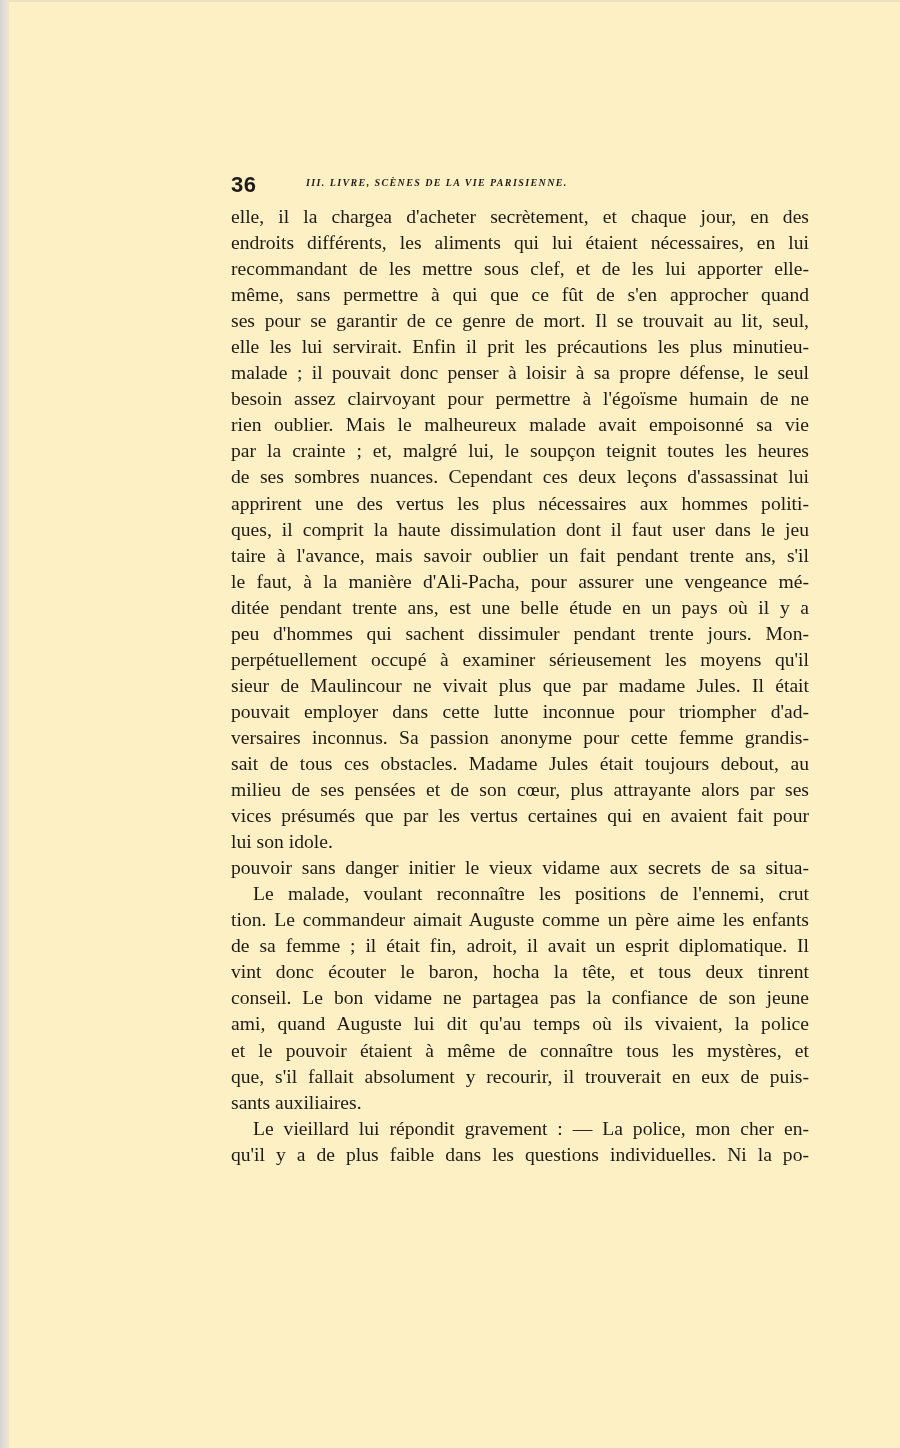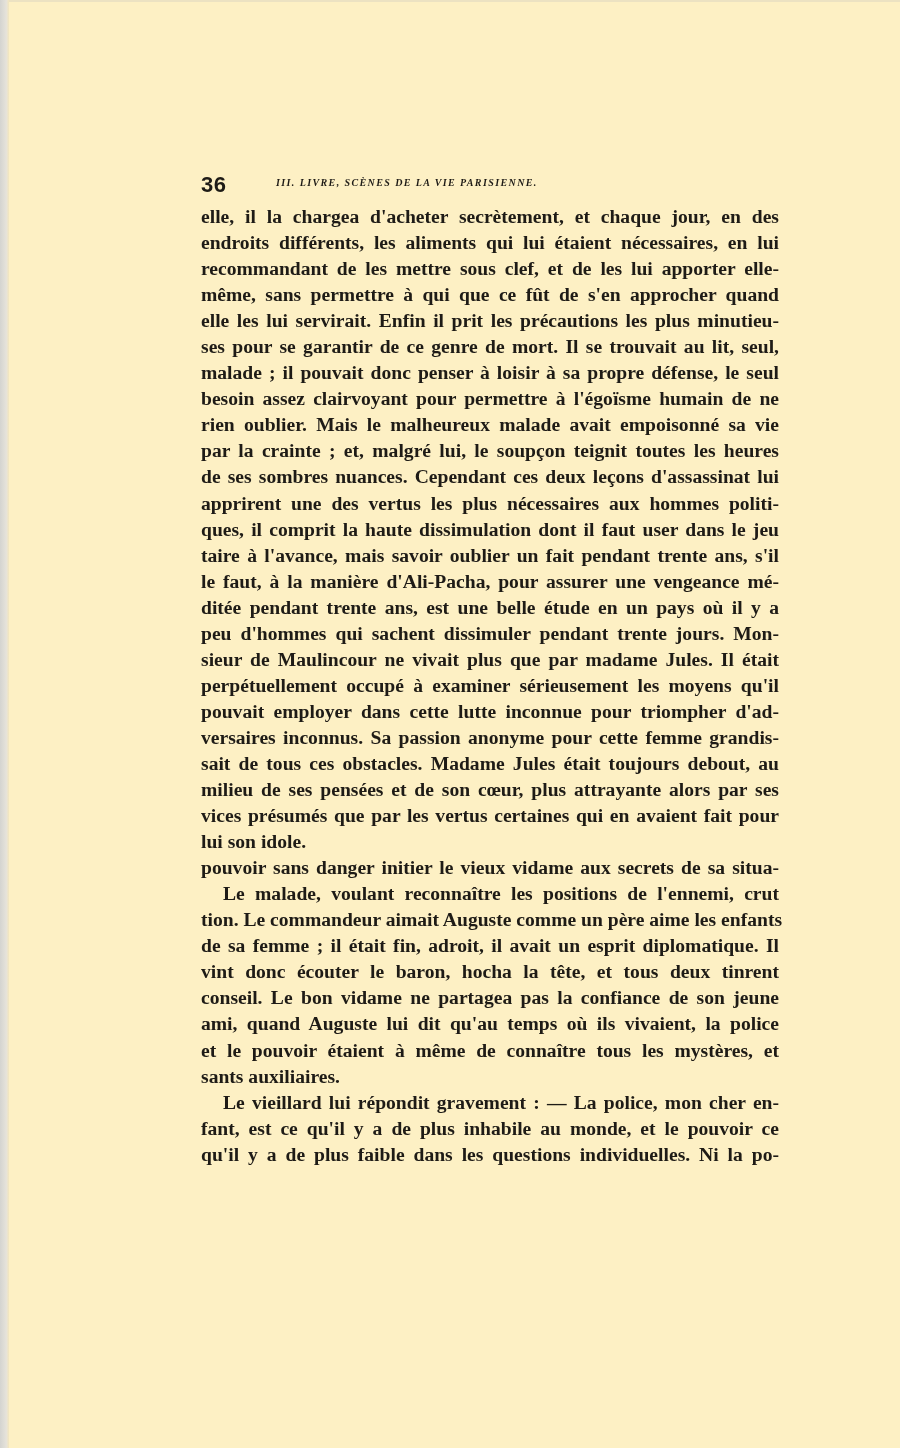--- a/index.html
+++ b/index.html
@@ -22,21 +22,21 @@
       background: linear-gradient(to right, #d4d4d0, #e6e3da 70%, #f3e6bd);
     }
     .top-edge {
       position: absolute;
       left: 9px; top: 0;
       width: 891px; height: 2px;
       background: #ece2c2;
     }
     .page {
       position: absolute;
-      left: 201px;
+      left: 231px;
       top: 172px;
       width: 578px;
     }
     .running-head {
       position: relative;
       height: 28px;
       margin-bottom: 4px;
     }
     .page-number {
       position: absolute;
@@ -62,21 +62,20 @@
       font-size: 19.6px;
       line-height: 26.05px;
     }
     .line {
       display: block;
       white-space: nowrap;
       text-align: justify;
       text-align-last: justify;
       height: 26.05px;
       overflow: visible;
-      font-weight: bold;
     }
     .line.last {
       text-align-last: left;
     }
     .line.indent {
       padding-left: 22px;
     }
   </style>
 </head>
 <body>
@@ -88,52 +87,52 @@
   <div class="running-head">
     <span class="page-number">36</span>
     <span class="head-title">III. LIVRE, SCÈNES DE LA VIE PARISIENNE.</span>
   </div>
   <div class="body-text" id="body-text">
       <div>
         <span class="line">elle, il la chargea d'acheter secrètement, et chaque jour, en des</span>
         <span class="line">endroits différents, les aliments qui lui étaient nécessaires, en lui</span>
         <span class="line">recommandant de les mettre sous clef, et de les lui apporter elle-</span>
         <span class="line">même, sans permettre à qui que ce fût de s'en approcher quand</span>
+        <span class="line">ses pour se garantir de ce genre de mort. Il se trouvait au lit, seul,</span>
         <span class="line">elle les lui servirait. Enfin il prit les précautions les plus minutieu-</span>
-        <span class="line">ses pour se garantir de ce genre de mort. Il se trouvait au lit, seul,</span>
         <span class="line">malade ; il pouvait donc penser à loisir à sa propre défense, le seul</span>
         <span class="line">besoin assez clairvoyant pour permettre à l'égoïsme humain de ne</span>
         <span class="line">rien oublier. Mais le malheureux malade avait empoisonné sa vie</span>
         <span class="line">par la crainte ; et, malgré lui, le soupçon teignit toutes les heures</span>
         <span class="line">de ses sombres nuances. Cependant ces deux leçons d'assassinat lui</span>
         <span class="line">apprirent une des vertus les plus nécessaires aux hommes politi-</span>
         <span class="line">ques, il comprit la haute dissimulation dont il faut user dans le jeu</span>
         <span class="line">taire à l'avance, mais savoir oublier un fait pendant trente ans, s'il</span>
         <span class="line">le faut, à la manière d'Ali-Pacha, pour assurer une vengeance mé-</span>
         <span class="line">ditée pendant trente ans, est une belle étude en un pays où il y a</span>
         <span class="line">peu d'hommes qui sachent dissimuler pendant trente jours. Mon-</span>
+        <span class="line">perpétuellement occupé à examiner sérieusement les moyens qu'il</span>
         <span class="line">sieur de Maulincour ne vivait plus que par madame Jules. Il était</span>
-        <span class="line">perpétuellement occupé à examiner sérieusement les moyens qu'il</span>
         <span class="line">pouvait employer dans cette lutte inconnue pour triompher d'ad-</span>
         <span class="line">versaires inconnus. Sa passion anonyme pour cette femme grandis-</span>
         <span class="line">sait de tous ces obstacles. Madame Jules était toujours debout, au</span>
         <span class="line">milieu de ses pensées et de son cœur, plus attrayante alors par ses</span>
         <span class="line">vices présumés que par les vertus certaines qui en avaient fait pour</span>
         <span class="line last">lui son idole.</span>
       </div>
       <div>
         <span class="line">pouvoir sans danger initier le vieux vidame aux secrets de sa situa-</span>
         <span class="line indent">Le malade, voulant reconnaître les positions de l'ennemi, crut</span>
         <span class="line">tion. Le commandeur aimait Auguste comme un père aime les enfants</span>
         <span class="line">de sa femme ; il était fin, adroit, il avait un esprit diplomatique. Il</span>
         <span class="line">vint donc écouter le baron, hocha la tête, et tous deux tinrent</span>
         <span class="line">conseil. Le bon vidame ne partagea pas la confiance de son jeune</span>
         <span class="line">ami, quand Auguste lui dit qu'au temps où ils vivaient, la police</span>
         <span class="line">et le pouvoir étaient à même de connaître tous les mystères, et</span>
+        <span class="line">que, s'il fallait absolument y recourir, il trouverait en eux de puis-</span>
         <span class="line last">sants auxiliaires.</span>
       </div>
       <div>
         <span class="line indent">Le vieillard lui répondit gravement : — La police, mon cher en-</span>
-        <span class="line">fant, est ce qu'il y a de plus inhabile au monde, et le pouvoir ce</span>
         <span class="line">qu'il y a de plus faible dans les questions individuelles. Ni la po-</span>
       </div>
     </div>
 </div>
 
 </body></html>

